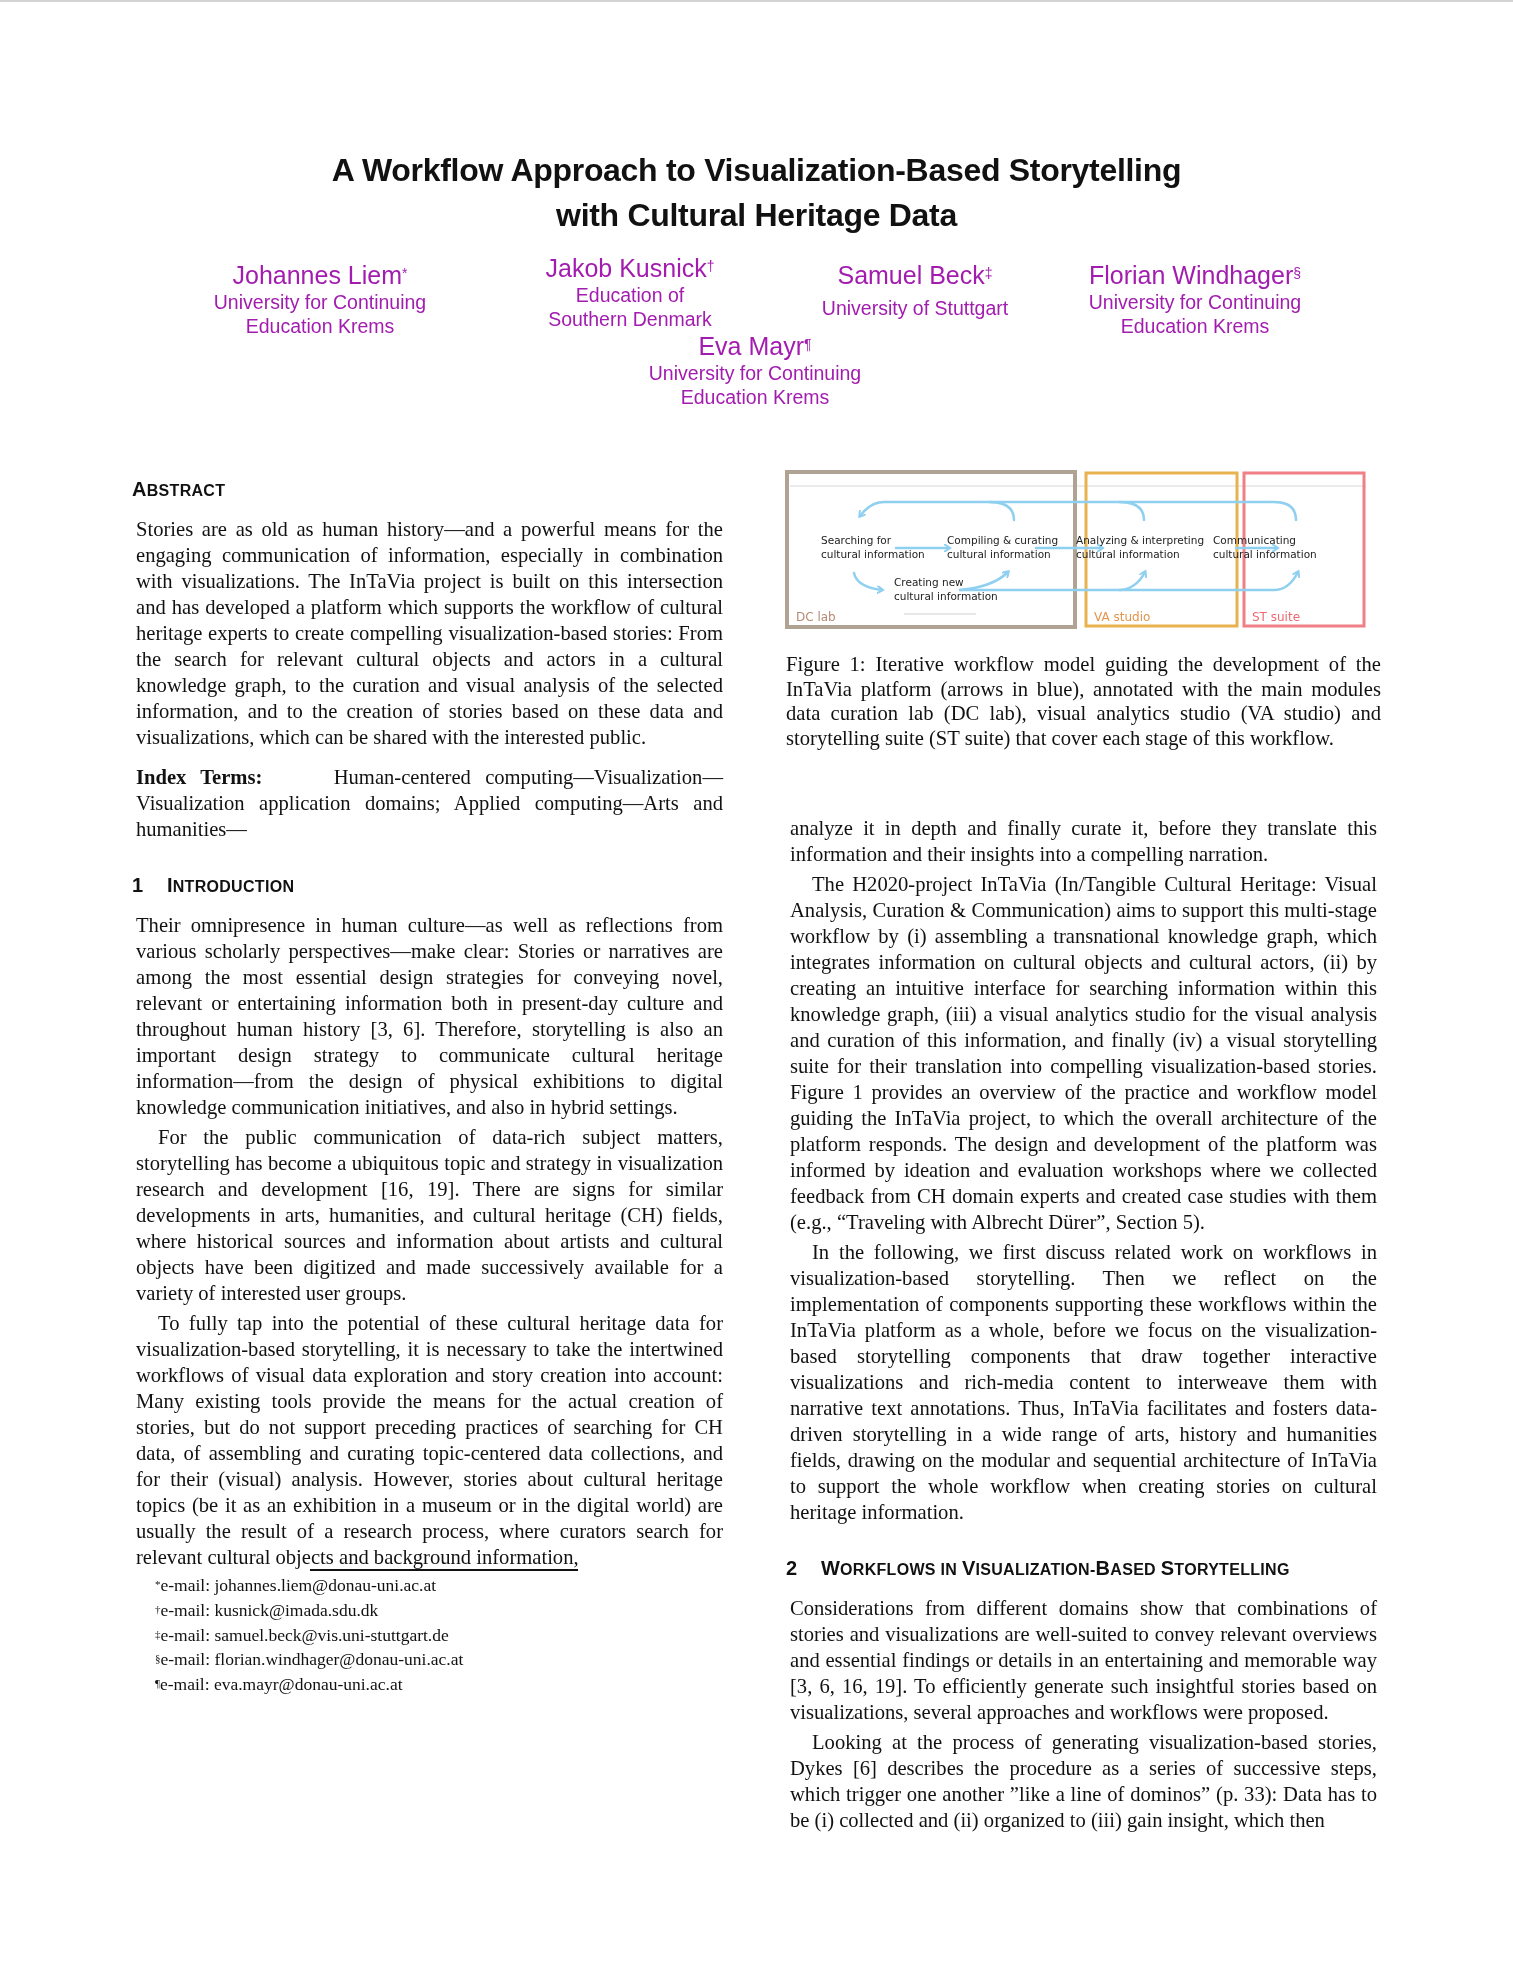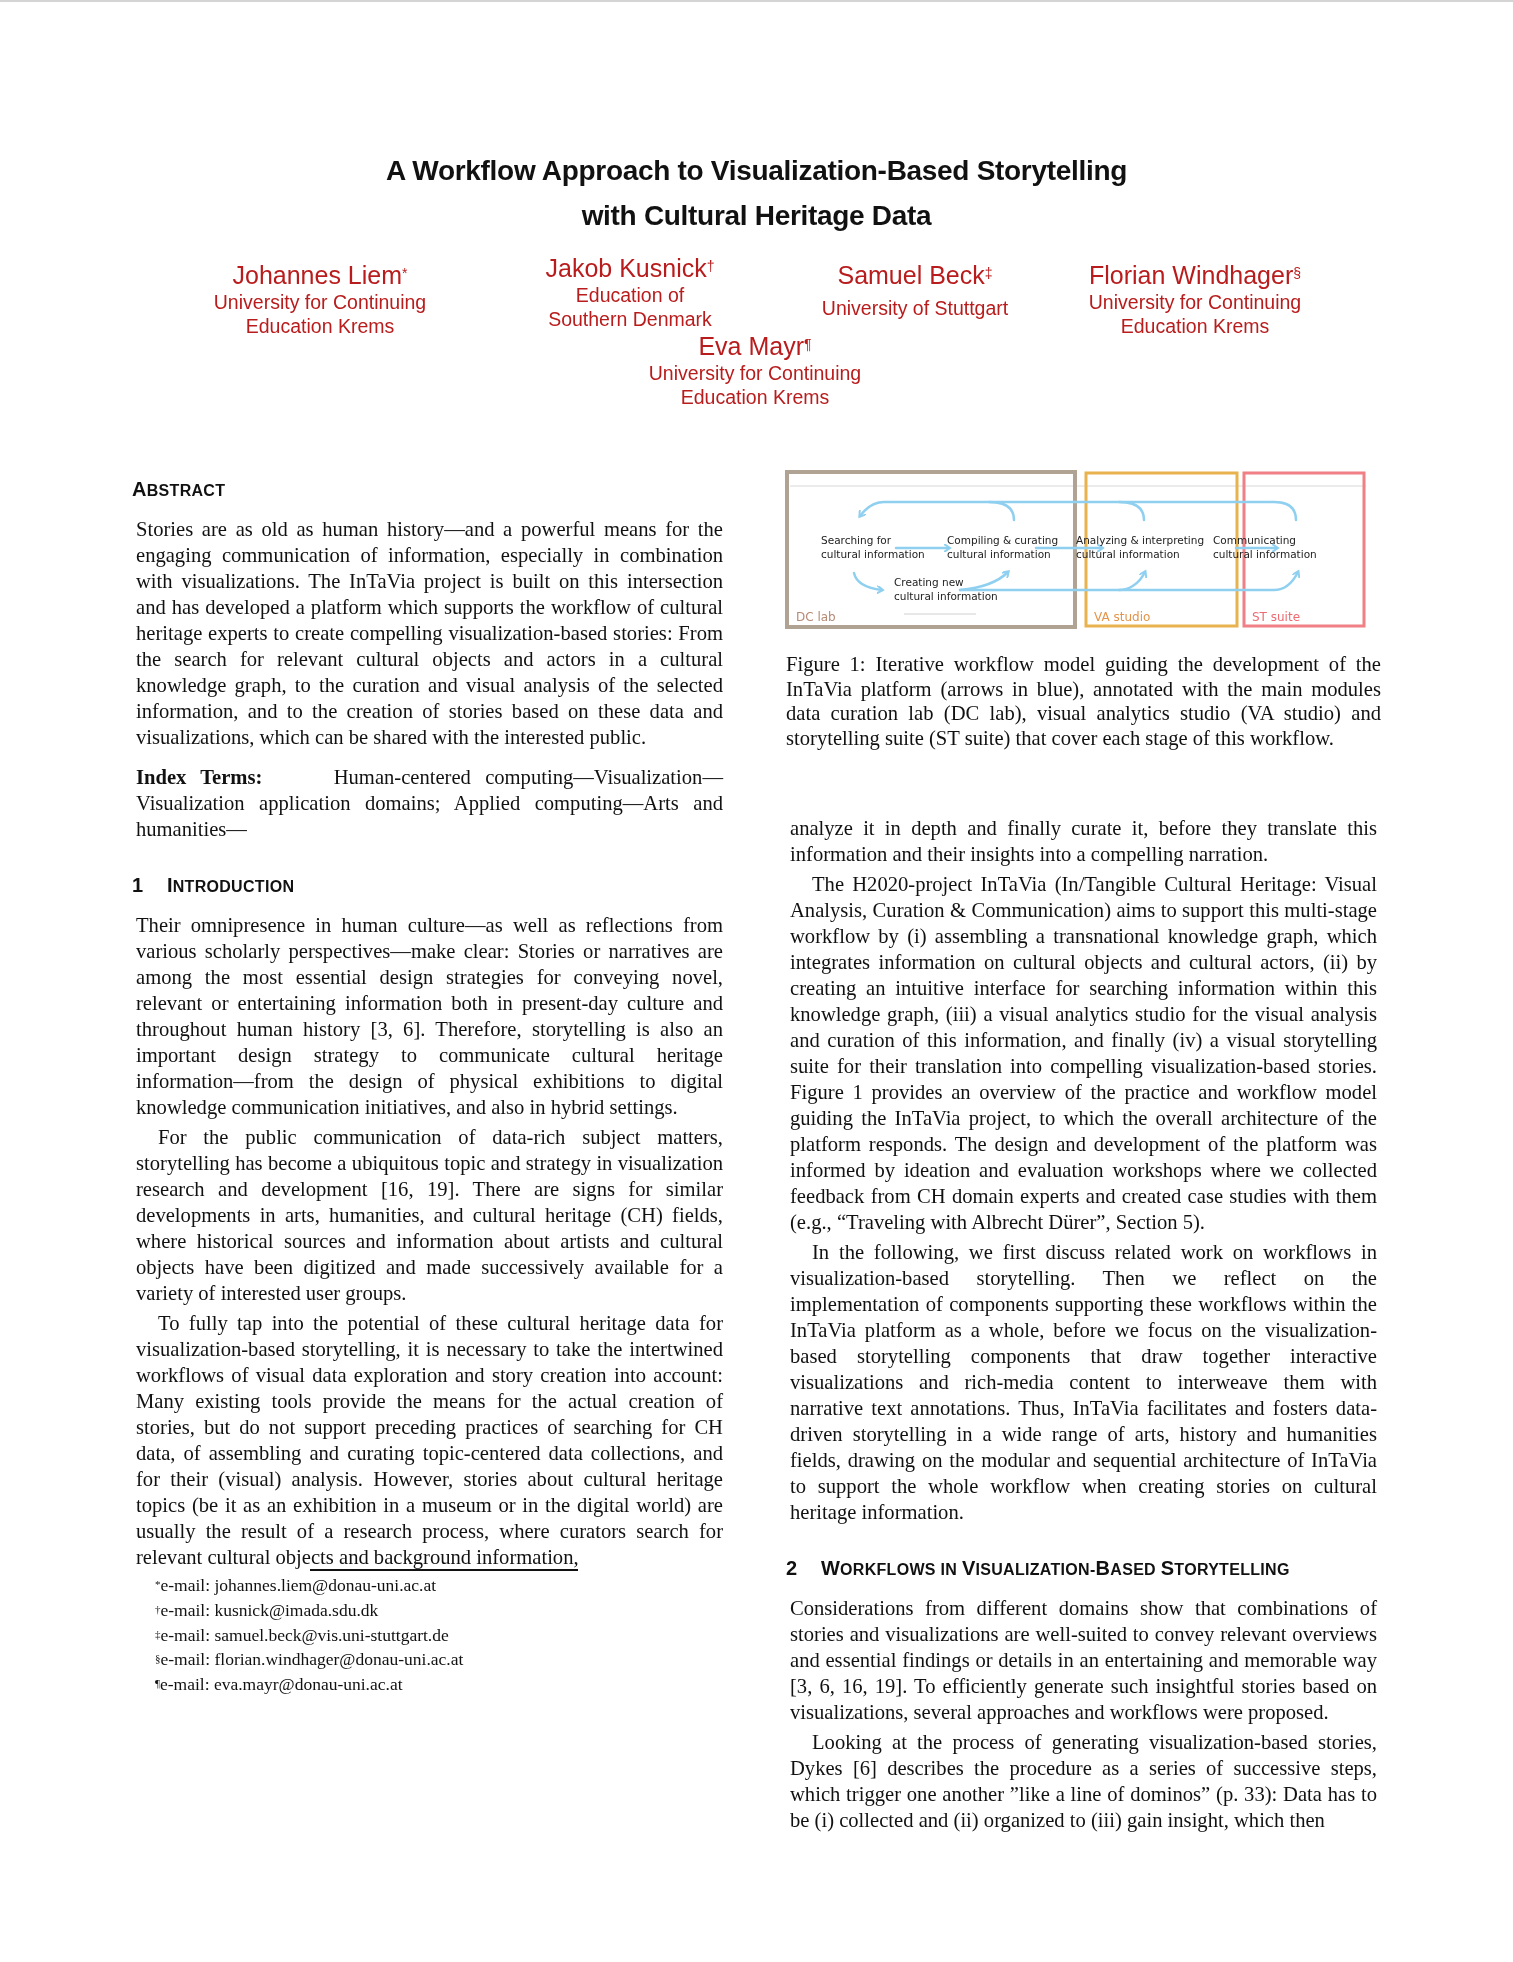--- a/index.html
+++ b/index.html
@@ -1,20 +1,20 @@
 <!DOCTYPE html>
 <html><head>
 <meta charset="utf-8">
 <style>
   html, body { margin: 0; padding: 0; background: #ffffff; }
   body { width: 1513px; height: 1962px; position: relative; overflow: hidden; color: #111; }
   .topline { position: absolute; left: 0; top: 0; width: 1513px; height: 2px; background: #d4d4d4; }
   .title { position: absolute; left: 0; width: 1513px; top: 148px; text-align: center;
-    font-family: "Liberation Sans", sans-serif; font-weight: bold; font-size: 28px; line-height: 45px; letter-spacing: -0.3px; }
-  .author { position: absolute; text-align: center; font-family: "Liberation Sans", sans-serif; color: #b91c1c; }
+    font-family: "Liberation Sans", sans-serif; font-weight: bold; font-size: 32px; line-height: 45px; letter-spacing: -0.3px; }
+  .author { position: absolute; text-align: center; font-family: "Liberation Sans", sans-serif; color: #a21caf; }
   .author .name { font-size: 25px; line-height: 30px; }
   .author .name sup { font-size: 14px; vertical-align: top; position: relative; top: -2px; }
   .author .aff { font-size: 19.5px; line-height: 24px; }
   .col { position: absolute; width: 595px; font-family: "Liberation Serif", serif; font-size: 20.6px; line-height: 26px; text-align: justify; }
   .col p { margin: 4px; }
   .indent { text-indent: 22px; }
   .sechead { font-family: "Liberation Sans", sans-serif; font-weight: bold; font-size: 20px; letter-spacing: 0.3px; }
   .sechead .big { font-size: 20px; }
   .sechead .sc { font-size: 16px; text-transform: uppercase; }
   .idx-label { font-weight: bold; }

